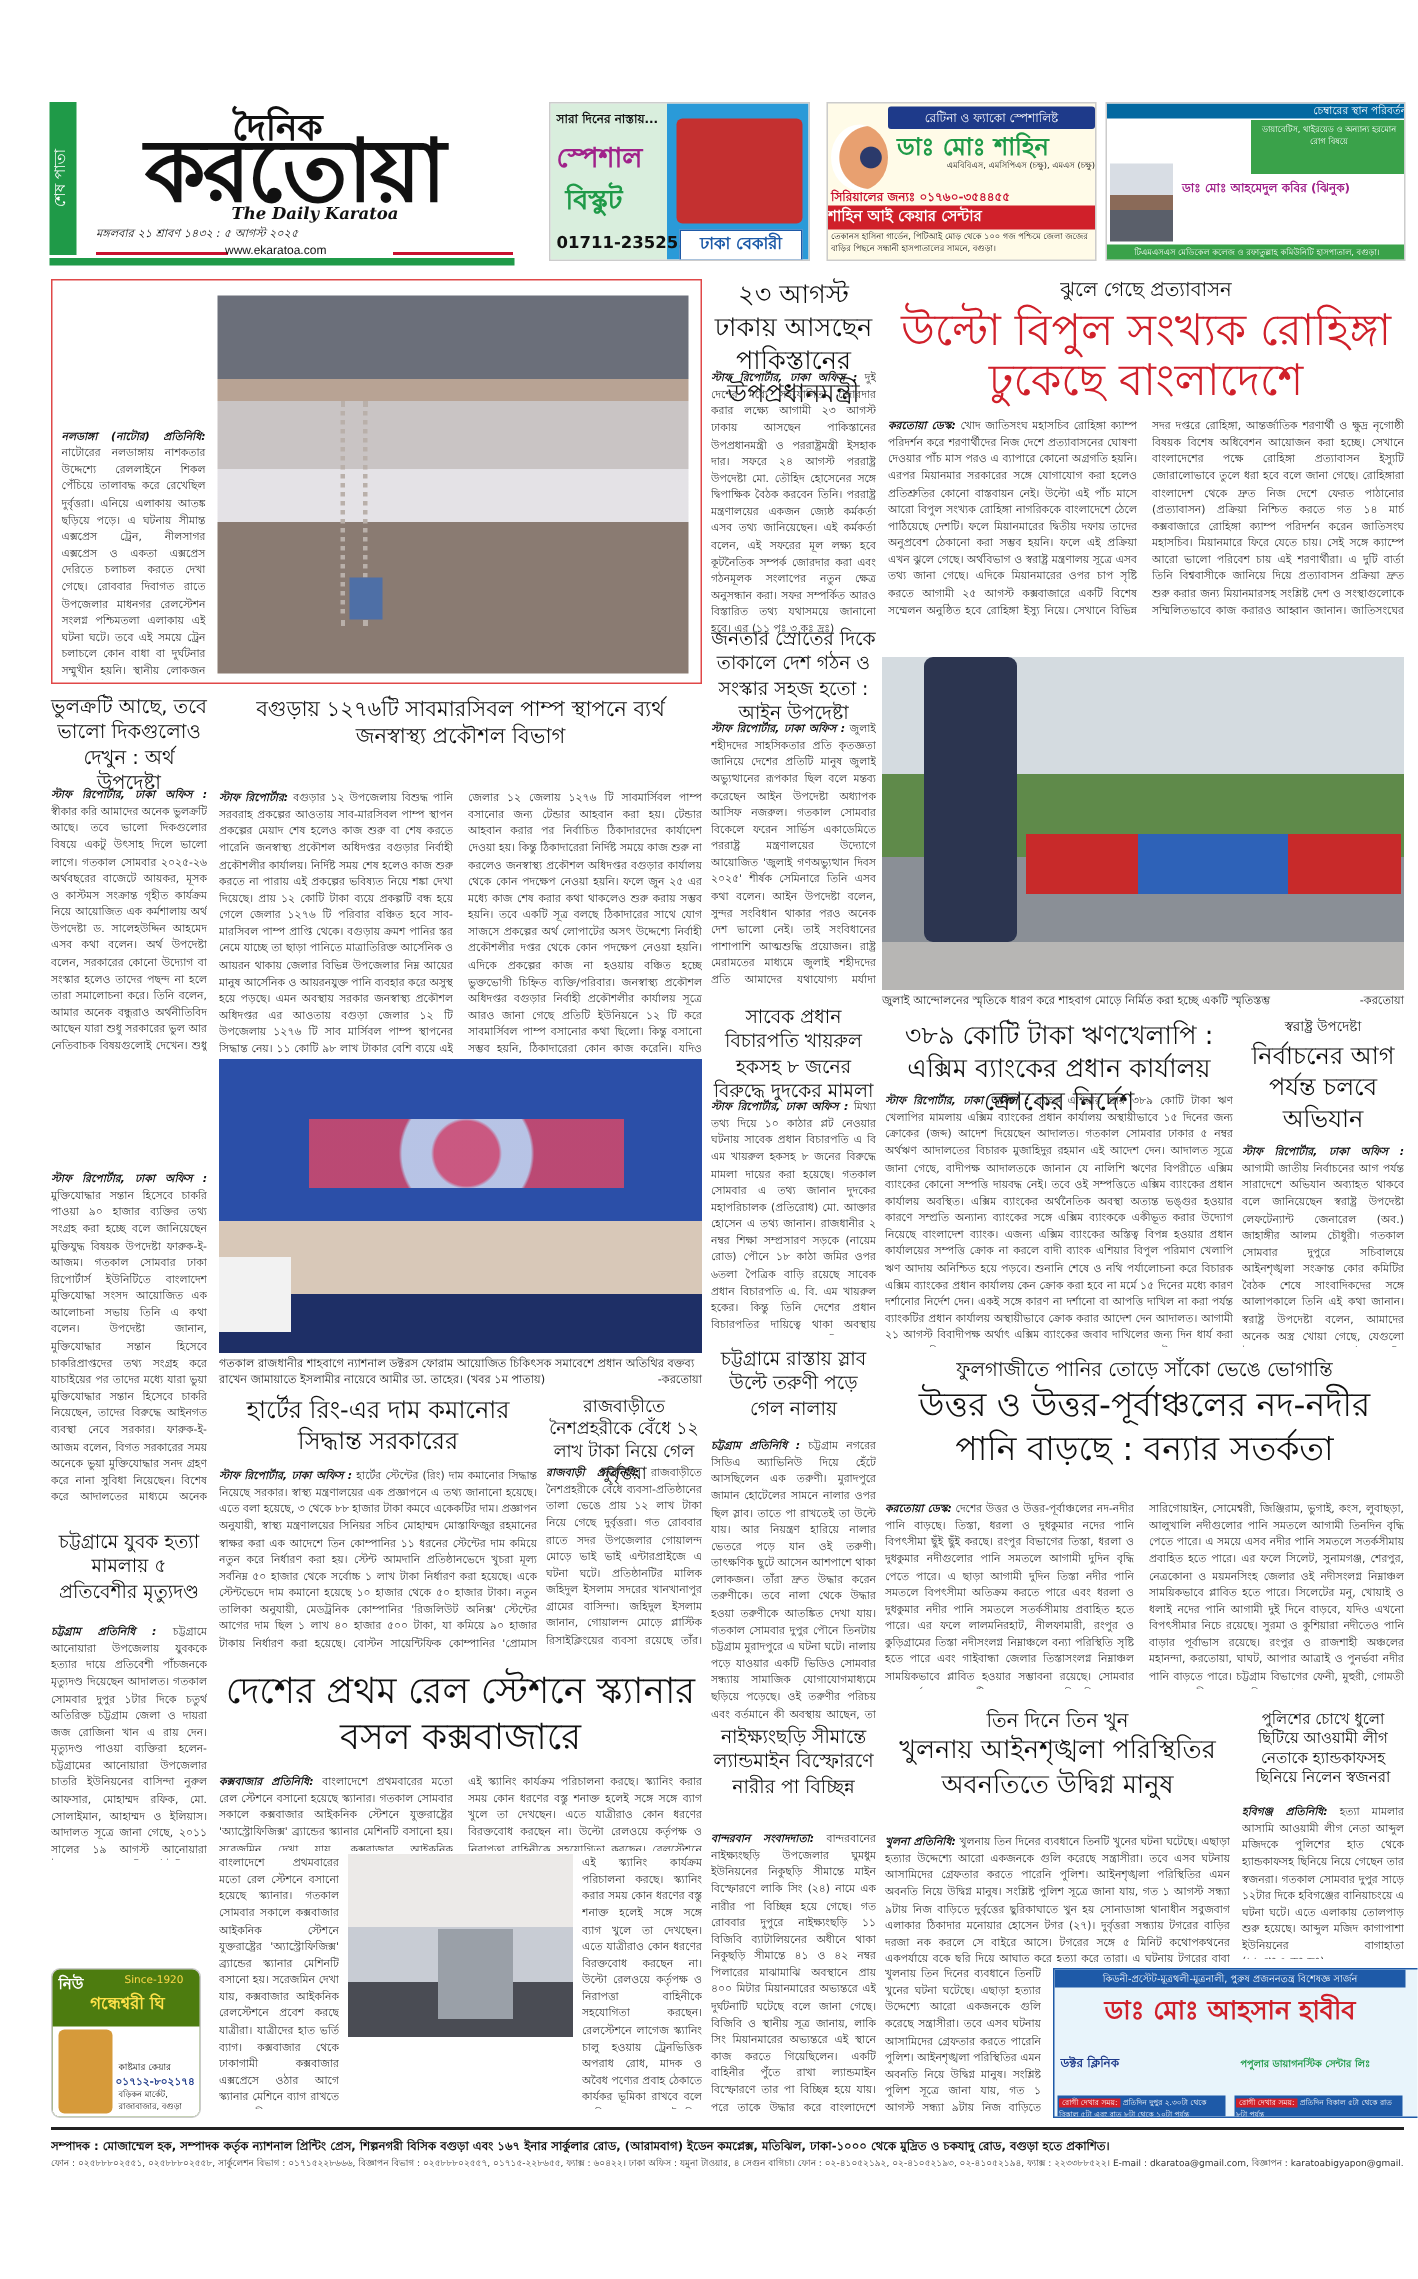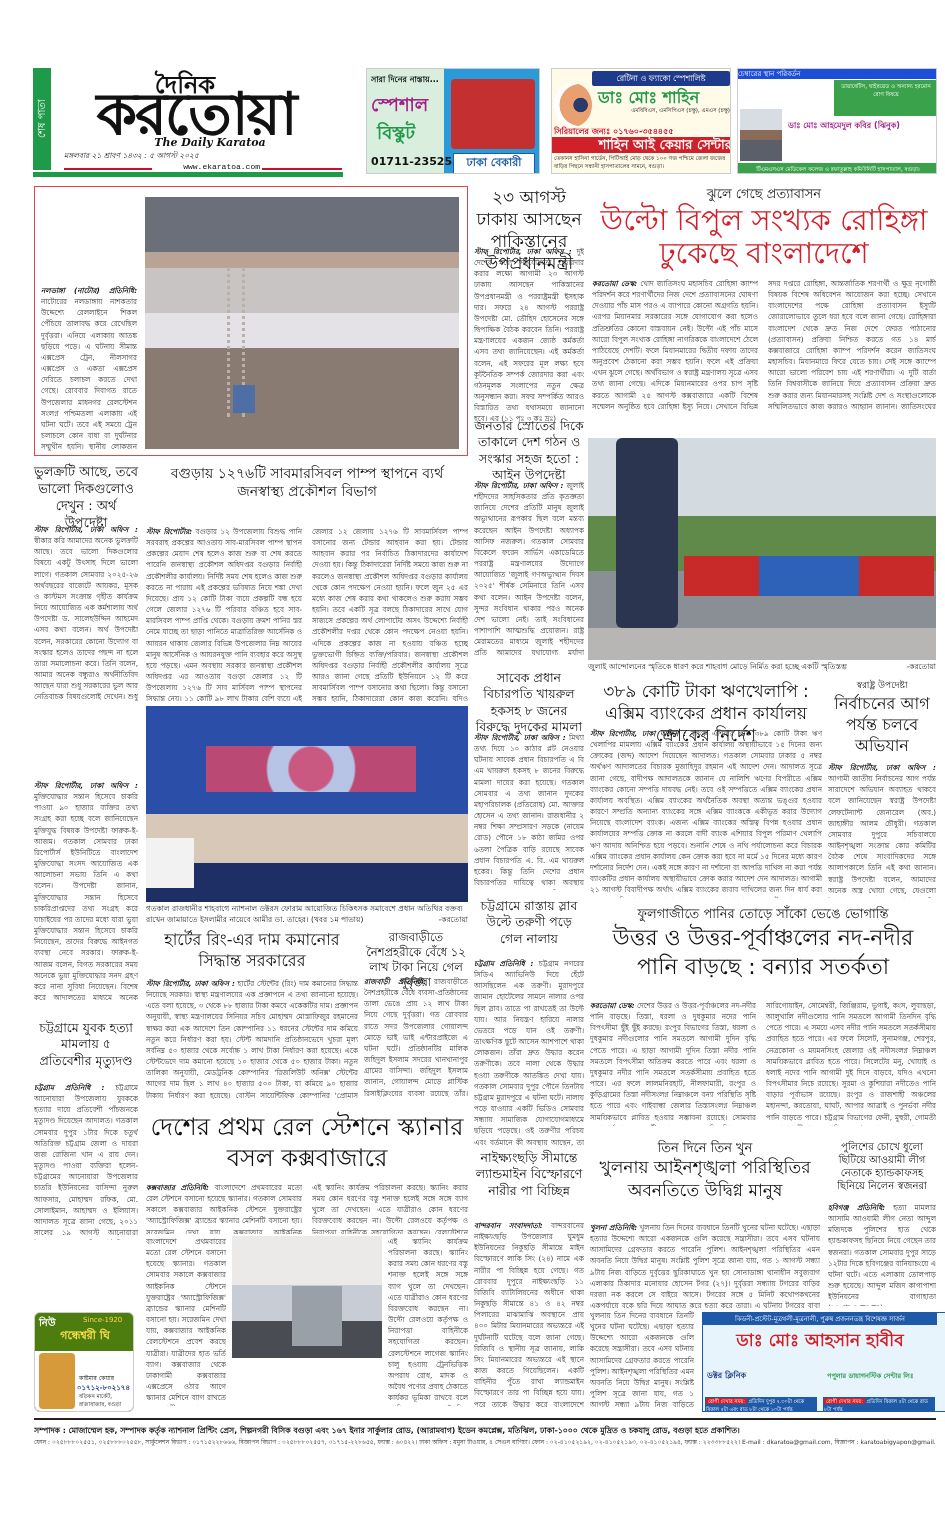--- a/index.html
+++ b/index.html
@@ -11,21 +11,21 @@
 .cont{white-space:nowrap}
 .photo{overflow:hidden}
 .caption{font-size:7.5px;color:#222;line-height:1.4}
 .rule{background:#222}
 
 .side-tab{left:33px;top:68px;width:18px;height:102px;background:#1f9a48;color:#fff;writing-mode:vertical-rl;transform:rotate(180deg);font-size:10px;display:flex;align-items:center;justify-content:center}
 .logo-small{left:130px;top:66px;width:110px;font-size:24px;font-weight:bold;text-align:center}
 .logo-big{left:56px;top:85px;width:280px;font-size:58px;font-weight:900;letter-spacing:-2px;text-align:center;line-height:1}
 .logo-en{left:145px;top:136px;width:130px;font-size:11px;font-weight:bold;font-style:italic;font-family:"DejaVu Serif",serif;text-align:center}
 .date{left:64px;top:150px;width:180px;font-size:7.5px;font-style:italic}
-.url{left:150px;top:162px;width:110px;font-size:8px;font-family:Liberation Mono, monospace;text-align:right}
+.url{left:150px;top:162px;width:110px;font-size:8px;font-family:Liberation Sans, sans-serif;text-align:left}
 .red-line{height:2px;background:#c8102e}
 .green-bar{left:33px;top:172px;width:310px;height:5px;background:#1f9a48}
 .ad-box{border:1px solid #ccc;overflow:hidden}
 </style>
 </head>
 <body>
 
 <div class="abs side-tab">শেষ পাতা</div>
 <div class="abs logo-small">দৈনিক</div>
 <div class="abs logo-big">করতোয়া</div>
@@ -44,26 +44,26 @@
   <div class="abs" style="left:84px;top:10px;width:84px;height:70px;background:#c43030;border-radius:4px"></div>
   <div class="abs" style="left:86px;top:84px;width:82px;background:#fff;color:#1e5aa8;font-size:11px;font-weight:bold;text-align:center;border:1px solid #1e5aa8">ঢাকা বেকারী</div>
 </div>
 
 <div class="abs ad-box" style="left:551px;top:68px;width:180px;height:106px;background:#fffbe8">
   <div class="abs" style="left:40px;top:2px;width:138px;background:#1e3a8a;color:#fff;font-size:8px;text-align:center;padding:1px;border-radius:2px">রেটিনা ও ফ্যাকো স্পেশালিষ্ট</div>
   <div class="abs" style="left:2px;top:14px;width:38px;height:44px;background:radial-gradient(circle at 70% 50%,#2b3a6b 0 20%,#e8a070 22% 60%,#fff 62%);border-radius:50%"></div>
   <div class="abs" style="left:46px;top:16px;font-size:16px;color:#1f9a48;font-weight:bold">ডাঃ মোঃ শাহিন</div>
   <div class="abs" style="left:44px;top:38px;font-size:5.5px;width:134px;text-align:right">এমবিবিএস, এমসিপিএস (চক্ষু), এমএস (চক্ষু)</div>
   <div class="abs" style="left:2px;top:56px;font-size:8px;color:#c8102e;font-weight:bold">সিরিয়ালের জন্যঃ ০১৭৬০-৩৫৪৪৫৫</div>
-  <div class="abs" style="left:0;top:68px;width:180px;height:16px;background:#d0202a;color:#fff;font-size:13px;font-weight:bold;text-align:right;line-height:16px">শাহিন আই কেয়ার সেন্টার</div>
+  <div class="abs" style="left:0;top:68px;width:180px;height:16px;background:#d0202a;color:#fff;font-size:10px;font-weight:bold;text-align:left;line-height:16px">শাহিন আই কেয়ার সেন্টার</div>
   <div class="abs" style="left:2px;top:86px;width:176px;font-size:5.5px;line-height:1.4">তেকানস হাসিনা গার্ডেন, পিটিআই মোড় থেকে ১০০ গজ পশ্চিমে জেলা জজের বাড়ির পিছনে সন্ধানী হাসপাতালের সামনে, বগুড়া।</div>
 </div>
 
 <div class="abs ad-box" style="left:737px;top:68px;width:200px;height:106px;background:#fff">
-  <div class="abs" style="left:0;top:0;width:200px;height:10px;background:#1d4ed8;color:#fff;font-size:7px;text-align:left;line-height:10px">চেম্বারের স্থান পরিবর্তন</div>
+  <div class="abs" style="left:0;top:0;width:200px;height:10px;background:#0369a1;color:#fff;font-size:7px;text-align:right;line-height:10px">চেম্বারের স্থান পরিবর্তন</div>
   <div class="abs" style="left:96px;top:11px;width:104px;height:36px;background:#3aa24a;color:#fff;font-size:5.5px;text-align:center;padding:3px">ডায়াবেটিস, থাইরয়েড ও অন্যান্য হরমোন রোগ বিষয়ে</div>
   <div class="abs" style="left:2px;top:40px;width:42px;height:52px;background:linear-gradient(#d8dde4 0 40%,#8a6a58 40% 60%,#5a5f6a 60%)"></div>
   <div class="abs" style="left:50px;top:50px;font-size:8px;color:#a0228a;font-weight:bold">ডাঃ মোঃ আহমেদুল কবির (ঝিনুক)</div>
   <div class="abs" style="left:0;top:94px;width:200px;height:12px;background:#3aa24a;color:#fff;font-size:5.5px;line-height:12px;text-align:center">টিএমএসএস মেডিকেল কলেজ ও রফাতুল্লাহ কমিউনিটি হাসপাতাল, বগুড়া।</div>
 </div>
 
 <div class="abs" style="left:34px;top:186px;width:434px;height:270px;border:1.5px solid #e04848">
   <div class="abs body-text" style="left:6px;top:98px;width:96px;height:168px">
     <span class="byline">নলডাঙ্গা (নাটোর) প্রতিনিধি:</span>
     <span>নাটোরের নলডাঙ্গায় নাশকতার উদ্দেশ্যে রেললাইনে শিকল পেঁচিয়ে তালাবদ্ধ করে রেখেছিল দুর্বৃত্তরা। এনিয়ে এলাকায় আতঙ্ক ছড়িয়ে পড়ে। এ ঘটনায় সীমান্ত এক্সপ্রেস ট্রেন, নীলসাগর এক্সপ্রেস ও একতা এক্সপ্রেস দেরিতে চলাচল করতে দেখা গেছে। রোববার দিবাগত রাতে উপজেলার মাধনগর রেলস্টেশন সংলগ্ন পশ্চিমতলা এলাকায় এই ঘটনা ঘটে। তবে এই সময়ে ট্রেন চলাচলে কোন বাধা বা দুর্ঘটনার সম্মুখীন হয়নি। স্থানীয় লোকজন বিষয়টি টের পেয়ে থানা পুলিশকে জানালে তাৎক্ষণিক তারা ঘটনাস্থলে গিয়ে রেলওয়ে শ্রমিকদের</span>

